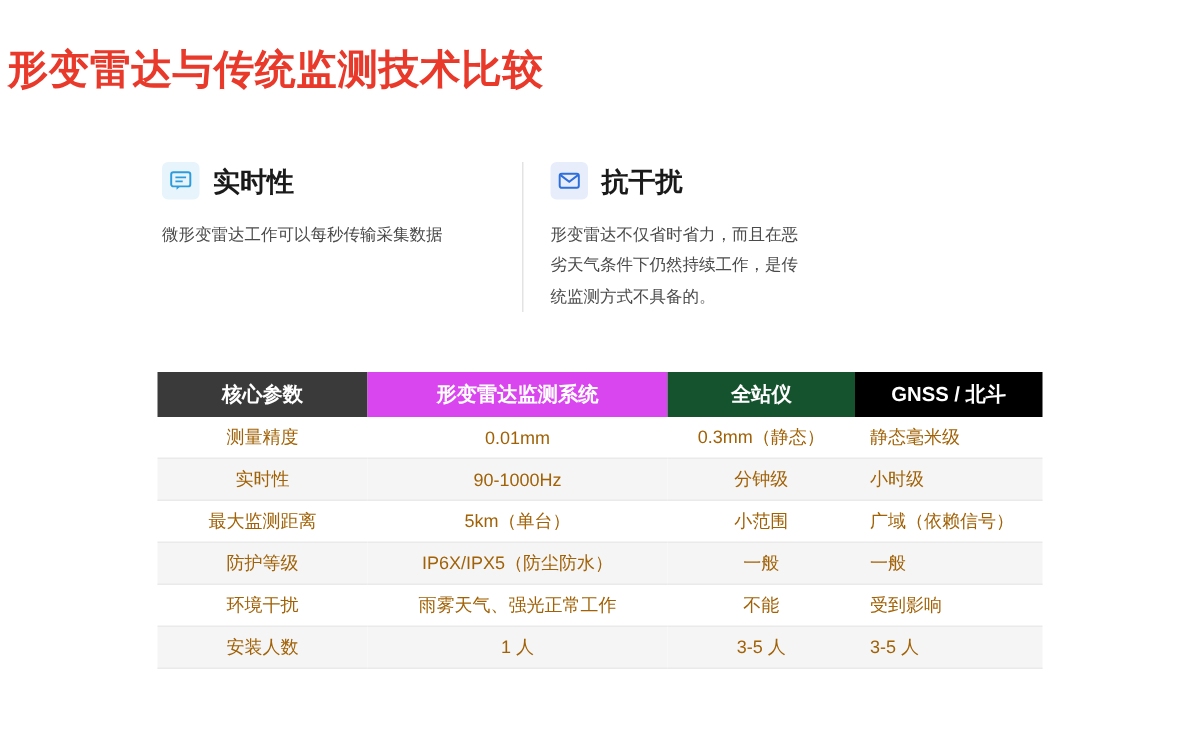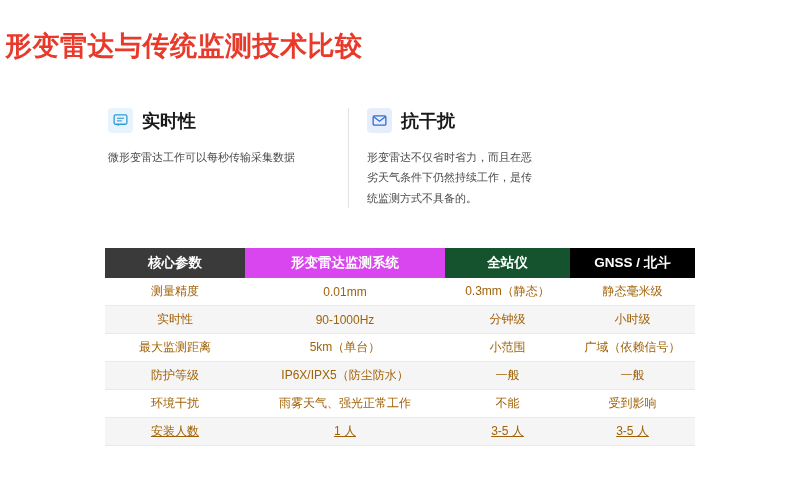--- a/index.html
+++ b/index.html
@@ -97,23 +97,23 @@
     border-bottom: 1px solid #eaeaea;
   }
   .cmp-table col.c0 { width: 140px; }
   .cmp-table col.c1 { width: 200px; }
   .cmp-table col.c2 { width: 125px; }
   .cmp-table col.c3 { width: 125px; }
 
   .cmp-table tbody tr.alt td { background: #f5f5f5; }
   .cmp-table td.col0 { text-align: center; }
   .cmp-table td.col1, .cmp-table td.col2 { text-align: center; }
-  .cmp-table td.col3 { text-align: center; }
-
-  .cmp-table tbody tr:last-child td { border-bottom: 1px solid #eaeaea; text-decoration: underline; }
+  .cmp-table td.col3 { }
+
+  .cmp-table tbody tr:last-child td { border-bottom: 1px solid #eaeaea; }
 </style>
 </head>
 <body>
 
 <div class="page-title">形变雷达与传统监测技术比较</div>
 
 <div class="features">
 
   <div class="feature f0">
     <div class="feature-head">

